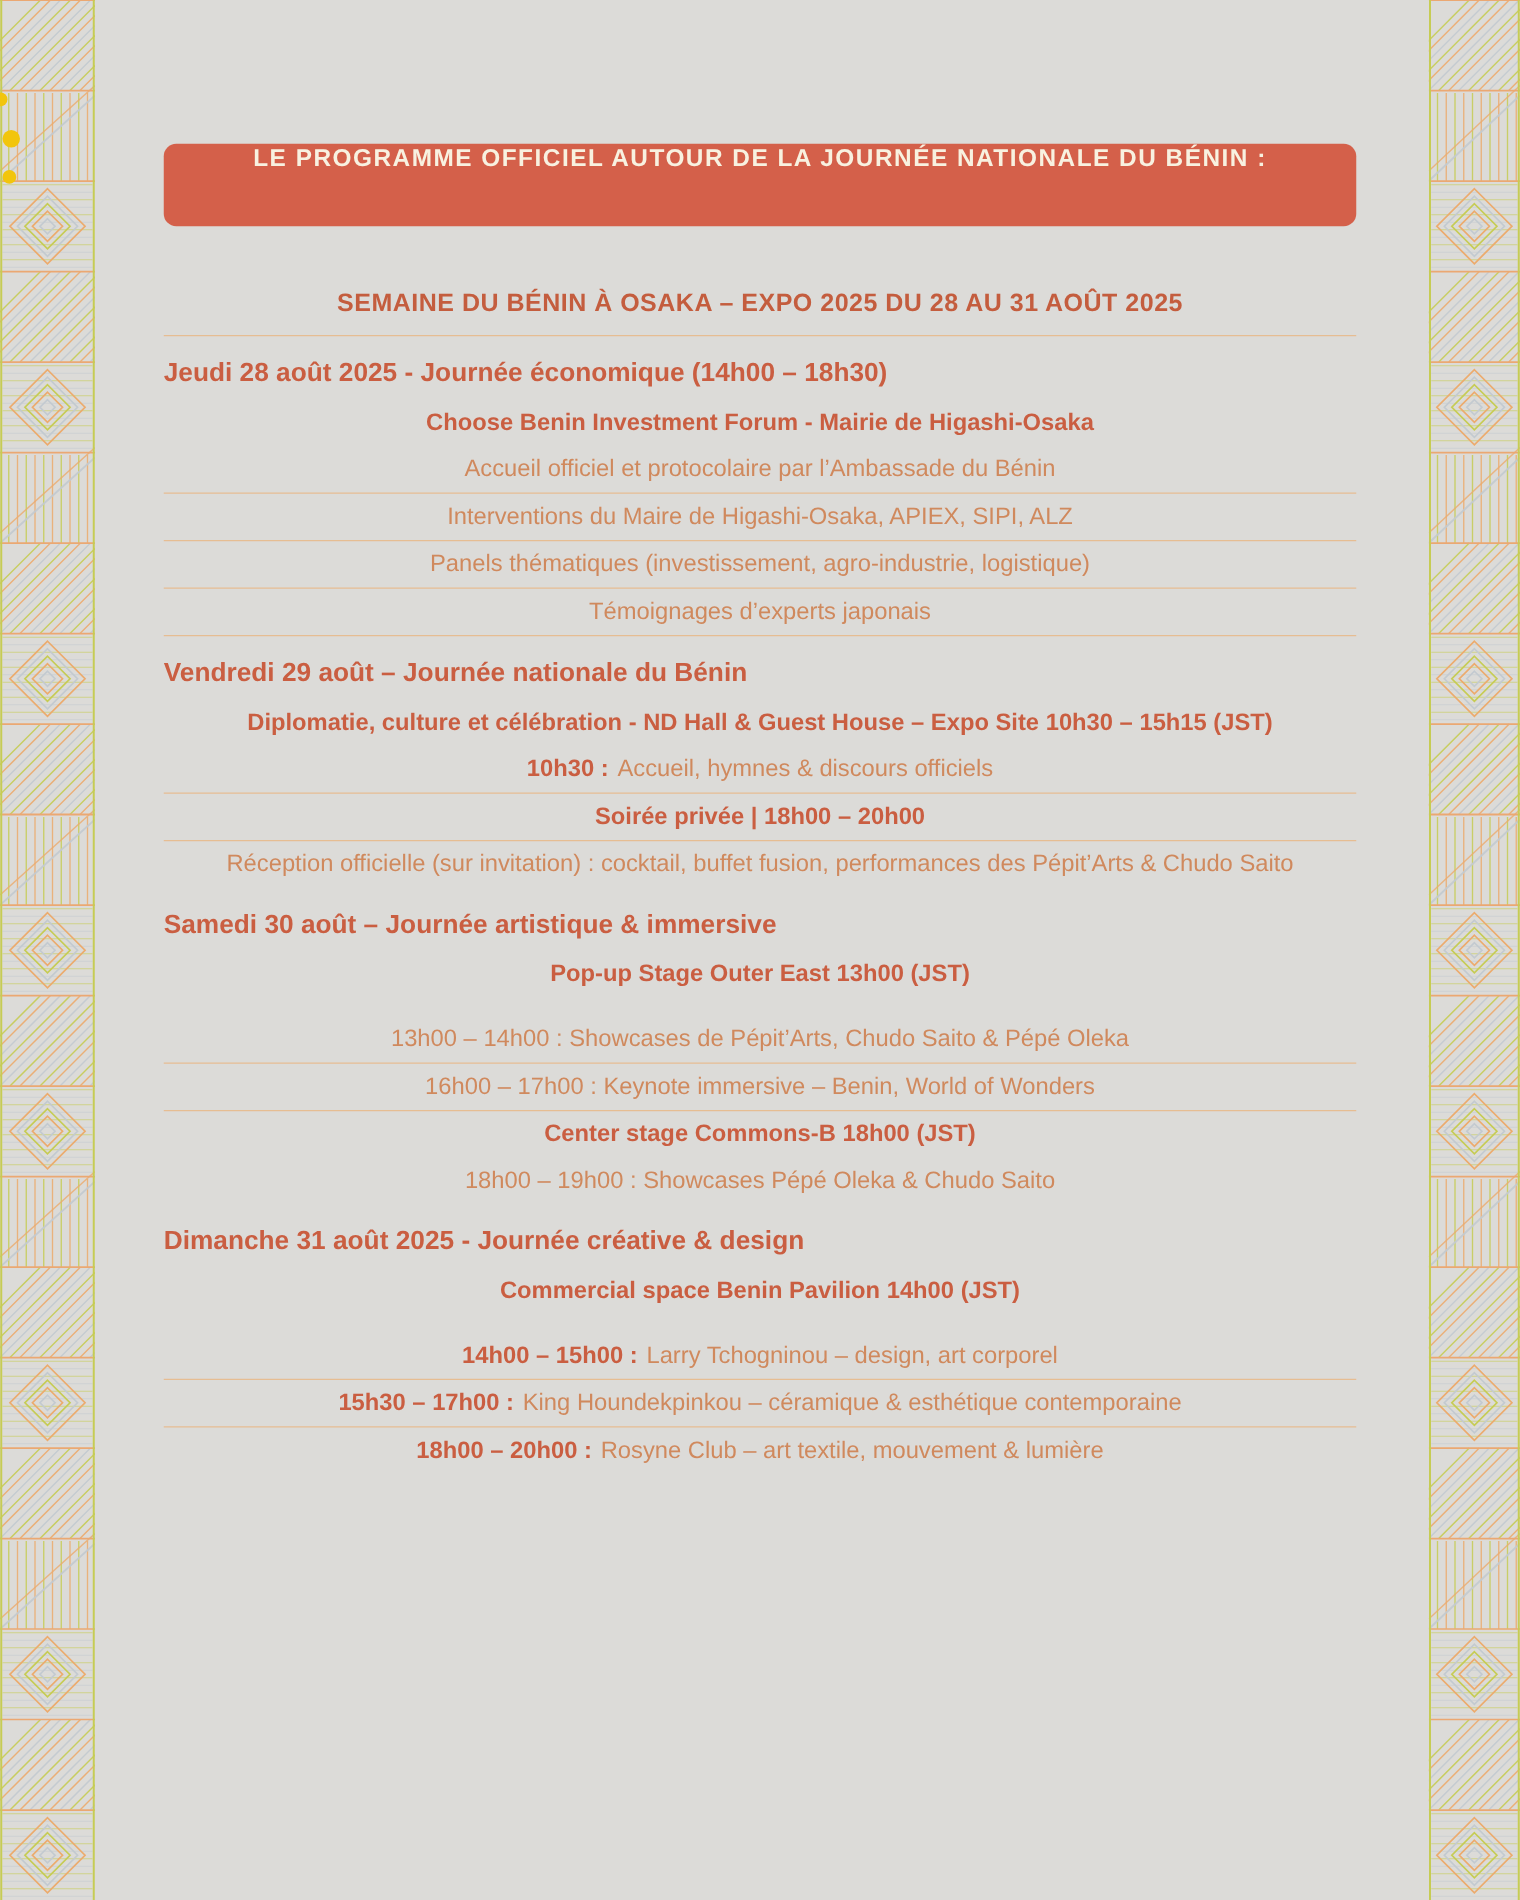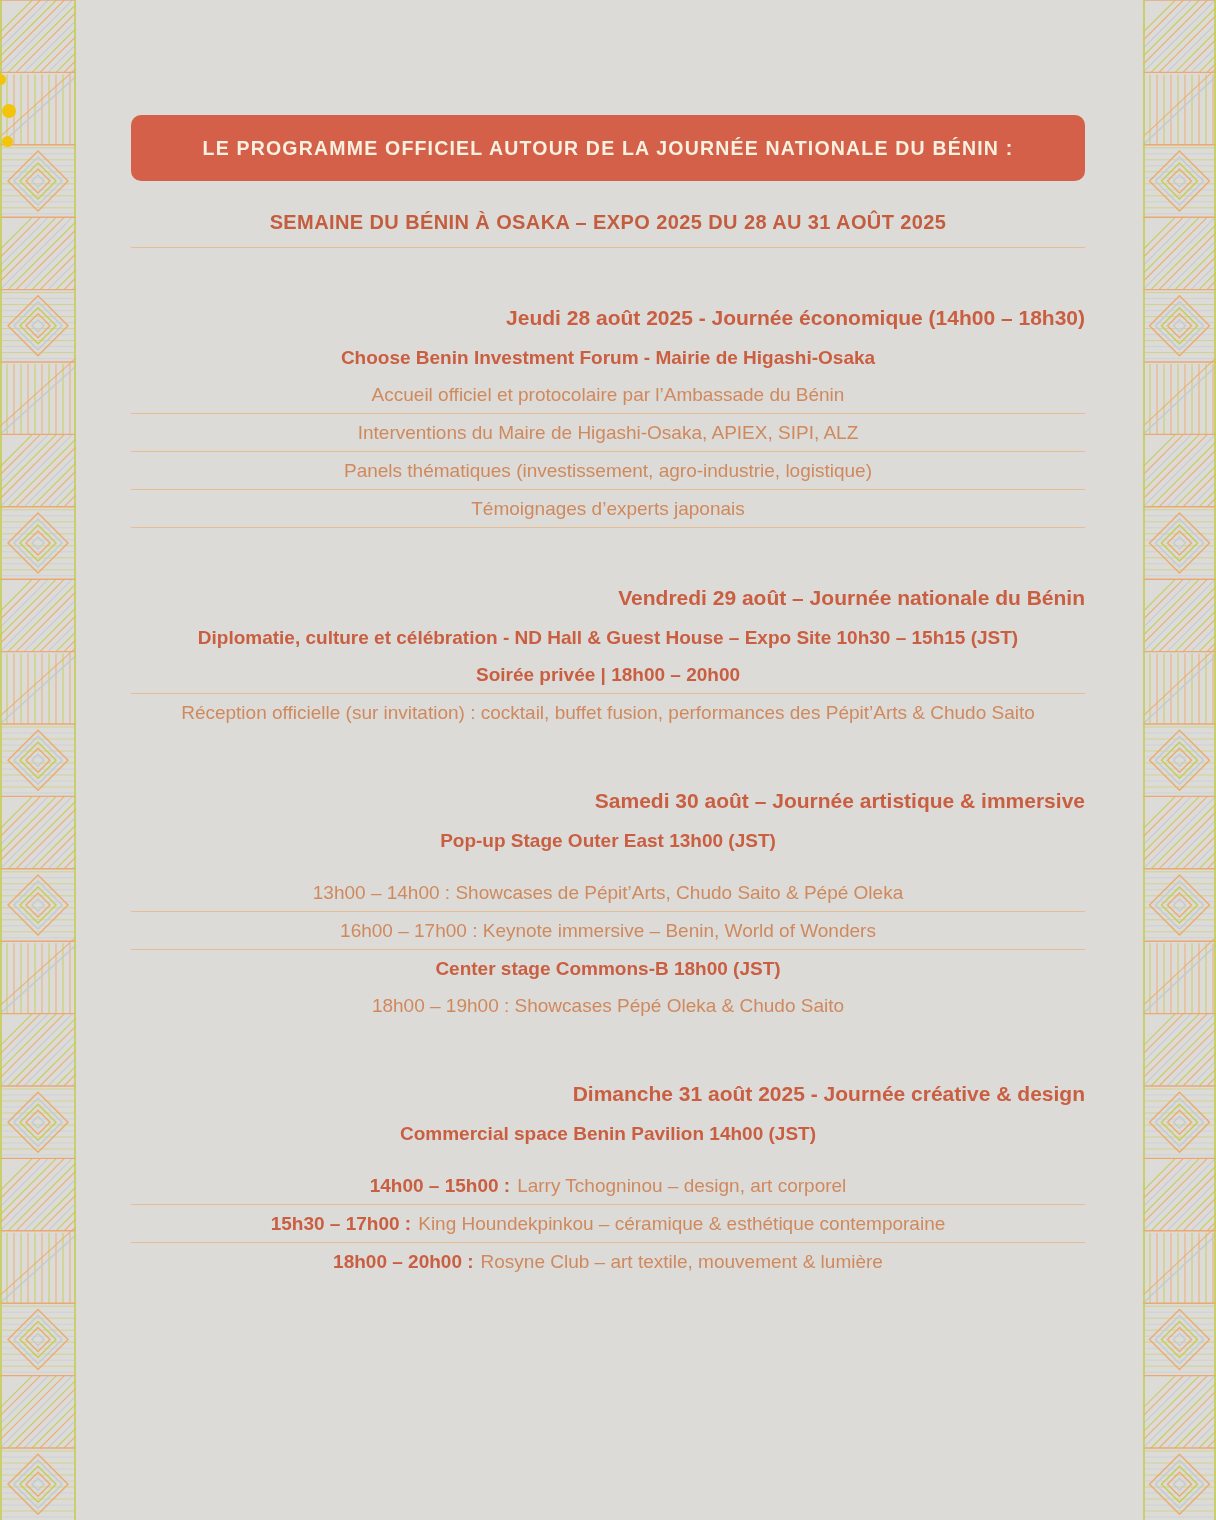--- a/index.html
+++ b/index.html
@@ -19,37 +19,37 @@
   .dot2{left:2px;top:104px;width:14px;height:14px;}
   .dot3{left:2px;top:136px;width:11px;height:11px;}
 
   .content{position:absolute;left:131px;top:0;width:954px;}
 
   .banner{
     margin-top:115px;
     background:var(--banner-bg,#d4604a);
     border-radius:10px;
     min-height:66px;
-    display:flex;align-items:center;justify-content:center;
+    display:flex;justify-content:center;
     padding:0 8px;box-sizing:border-box;
   }
   .banner-text{
     color:var(--banner-text,#f8f1e0);
     font-weight:bold;font-size:19.5px;letter-spacing:1.2px;
     text-align:center;line-height:24px;
   }
   .title{
-    margin-top:29px;text-align:center;
+    margin-top:50px;text-align:center;
     color:var(--accent-dark,#c45d3e);
     font-weight:bold;font-size:20px;letter-spacing:.4px;line-height:24px;
   }
   .title-divider{margin-top:13px;border-top:1.5px solid var(--divider,#e6bd92);}
 
   .day-heading{
-    margin:56px 0 8px;text-align:right;
+    margin:16px 0 8px;text-align:left;
     color:var(--heading,#ca5e41);
     font-weight:bold;font-size:21px;line-height:27px;
   }
   .row{
     text-align:center;
     padding:6px 4px;
     font-size:19px;line-height:25px;
     color:var(--accent-light,#d0895d);
   }
   .row.divided{border-bottom:1.5px solid var(--divider,#e6bd92);}
@@ -778,20 +778,21 @@
     <div class="title-divider"></div>
     <div id="schedule">
         <div class="day-heading">Jeudi 28 août 2025 - Journée économique (14h00 – 18h30)</div>
         <div class="row subheading"><span class="row-text">Choose Benin Investment Forum - Mairie de Higashi-Osaka</span></div>
         <div class="row divided"><span class="row-text">Accueil officiel et protocolaire par l’Ambassade du Bénin</span></div>
         <div class="row divided"><span class="row-text">Interventions du Maire de Higashi-Osaka, APIEX, SIPI, ALZ</span></div>
         <div class="row divided"><span class="row-text">Panels thématiques (investissement, agro-industrie, logistique)</span></div>
         <div class="row divided"><span class="row-text">Témoignages d’experts japonais</span></div>
         <div class="day-heading">Vendredi 29 août – Journée nationale du Bénin</div>
         <div class="row subheading"><span class="row-text">Diplomatie, culture et célébration - ND Hall &amp; Guest House – Expo Site 10h30 – 15h15 (JST)</span></div>
+        <div class="row divided"><span class="prefix">10h30 :</span><span class="row-text">Accueil, hymnes &amp; discours officiels</span></div>
         <div class="row subheading divided"><span class="row-text">Soirée privée | 18h00 – 20h00</span></div>
         <div class="row narrow"><span class="row-text">Réception officielle (sur invitation) : cocktail, buffet fusion, performances des Pépit’Arts &amp; Chudo Saito</span></div>
         <div class="day-heading">Samedi 30 août – Journée artistique &amp; immersive</div>
         <div class="row subheading"><span class="row-text">Pop-up Stage Outer East 13h00 (JST)</span></div>
         <div class="row divided spaced"><span class="row-text">13h00 – 14h00 : Showcases de Pépit’Arts, Chudo Saito &amp; Pépé Oleka</span></div>
         <div class="row divided"><span class="row-text">16h00 – 17h00 : Keynote immersive – Benin, World of Wonders</span></div>
         <div class="row subheading"><span class="row-text">Center stage Commons-B 18h00 (JST)</span></div>
         <div class="row"><span class="row-text">18h00 – 19h00 : Showcases Pépé Oleka &amp; Chudo Saito</span></div>
         <div class="day-heading">Dimanche 31 août 2025 - Journée créative &amp; design</div>
         <div class="row subheading"><span class="row-text">Commercial space Benin Pavilion 14h00 (JST)</span></div>

